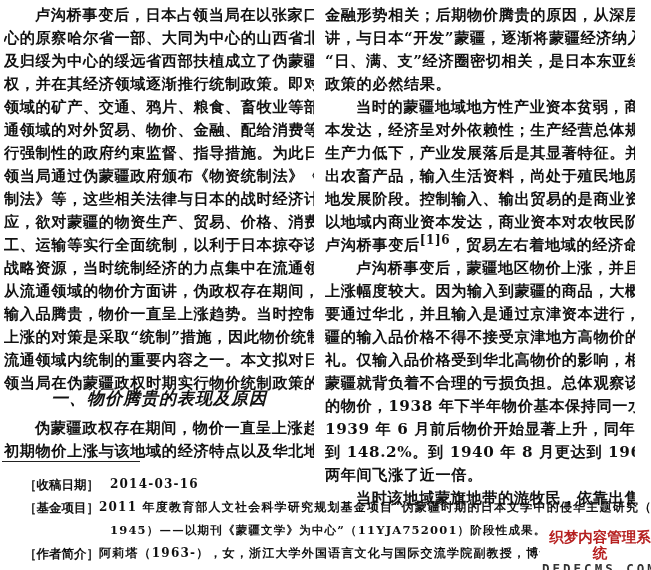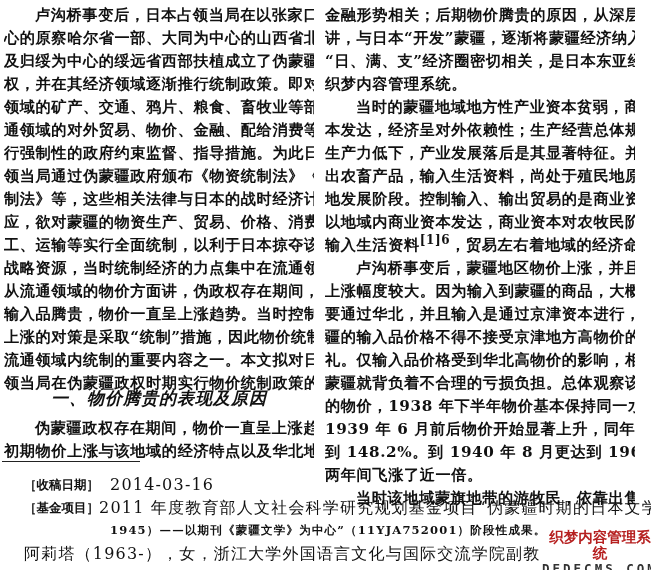--- a/index.html
+++ b/index.html
@@ -11,21 +11,21 @@
   .line { height:23px; line-height:23px; font-size:15.2px; white-space:nowrap;
           letter-spacing:0.6px; font-weight:bold; overflow:hidden; }
   .indent { padding-left:31px; }
   .heading { position:absolute; left:4px; top:385px; width:310px; text-align:center;
              font-family:"DejaVu Sans", sans-serif; font-weight:bold; font-size:17px;
              letter-spacing:1px; height:26px; line-height:26px;font-style:italic; }
   .rule { position:absolute; left:2px; top:461px; width:138px; height:1px; background:#222; }
   .notes { position:absolute; left:24px; top:473px; width:625px; font-size:12px; }
   .note-row { display:flex; height:23px; line-height:23px; white-space:nowrap; }
   .note-label { width:86px; font-weight:bold; font-family:"DejaVu Sans", sans-serif; font-size:12.5px; }
-  .note-text { font-weight:normal; letter-spacing:1.2px; font-size:16px; }
+  .note-text { font-weight:bold; letter-spacing:1.2px; font-size:12px; }
   .note-cont { padding-left:86px; height:23px; line-height:23px; white-space:nowrap;
                font-weight:bold; letter-spacing:1.2px; font-size:11.5px; }
   sup { font-size:12px; line-height:0; vertical-align:6px; }
   .watermark { position:absolute; left:540px; top:529px; background:#fff;
                color:#b62020; font-family:"DejaVu Sans", sans-serif; font-weight:bold;
                text-align:center; line-height:16px; padding:0 2px; }
   .wm1 { font-size:14.5px; letter-spacing:0px; }
   .wm2 { font-size:12.5px; color:#333; letter-spacing:3px; font-family:"DejaVu Sans Mono", monospace; }
 </style>
 </head>
@@ -55,29 +55,29 @@
 
 <div class="col left" style="top:417px;">
   <div class="line indent">伪蒙疆政权存在期间，物价一直呈上涨趋势。</div>
   <div class="line">初期物价上涨与该地域的经济特点以及华北地区的</div>
 </div>
 
 <div class="col right">
   <div class="line">金融形势相关；后期物价腾贵的原因，从深层次上</div>
   <div class="line">讲，与日本“开发”蒙疆，逐渐将蒙疆经济纳入所谓</div>
   <div class="line">“日、满、支”经济圈密切相关，是日本东亚经济扩张</div>
-  <div class="line">织梦内容管理系统。</div>
+  <div class="line">政策的必然结果。</div>
   <div class="line indent">当时的蒙疆地域地方性产业资本贫弱，商业资</div>
   <div class="line">本发达，经济呈对外依赖性；生产经营总体规模小、</div>
   <div class="line">生产力低下，产业发展落后是其显著特征。并且输</div>
   <div class="line">出农畜产品，输入生活资料，尚处于殖民地原料供应</div>
   <div class="line">地发展阶段。控制输入、输出贸易的是商业资本，所</div>
   <div class="line">以地域内商业资本发达，商业资本对农牧民阶级处</div>
   <div class="line">
-    <span>输入生活资料</span><sup>[1]6</sup><span>，贸易左右着地域的经济命脉。</span>
+    <span>卢沟桥事变后</span><sup>[1]6</sup><span>，贸易左右着地域的经济命脉。</span>
   </div>
   <div class="line indent">卢沟桥事变后，蒙疆地区物价上涨，并且输入品</div>
   <div class="line">上涨幅度较大。因为输入到蒙疆的商品，大概都需</div>
   <div class="line">要通过华北，并且输入是通过京津资本进行，于是蒙</div>
   <div class="line">疆的输入品价格不得不接受京津地方高物价的洗</div>
   <div class="line">礼。仅输入品价格受到华北高物价的影响，相应的</div>
   <div class="line">蒙疆就背负着不合理的亏损负担。总体观察该地区</div>
   <div class="line">的物价，1938 年下半年物价基本保持同一水平，但</div>
   <div class="line">1939 年 6 月前后物价开始显著上升，同年 12 月达</div>
   <div class="line">
@@ -93,20 +93,21 @@
   <div class="note-row">
     <span class="note-label">［收稿日期］</span>
     <span class="note-text">2014-03-16</span>
   </div>
   <div class="note-row">
     <span class="note-label">［基金项目］</span>
     <span class="note-text">2011 年度教育部人文社会科学研究规划基金项目“伪蒙疆时期的日本文学中的侵华主题研究（1937—</span>
   </div>
   <div class="note-cont">1945）——以期刊《蒙疆文学》为中心”（11YJA752001）阶段性成果。</div>
   <div class="note-row">
+    <span class="note-label">［作者简介］</span>
     <span class="note-text">阿莉塔（1963-），女，浙江大学外国语言文化与国际交流学院副教授，博士；丁晓杰（1961-）</span>
   </div>
   <div class="note-cont">学历史文化学院教授，博士。</div>
 </div>
 
 <div class="watermark">
   <div class="wm1">织梦内容管理系统</div>
   <div class="wm2">DEDECMS.COM</div>
 </div>
 

